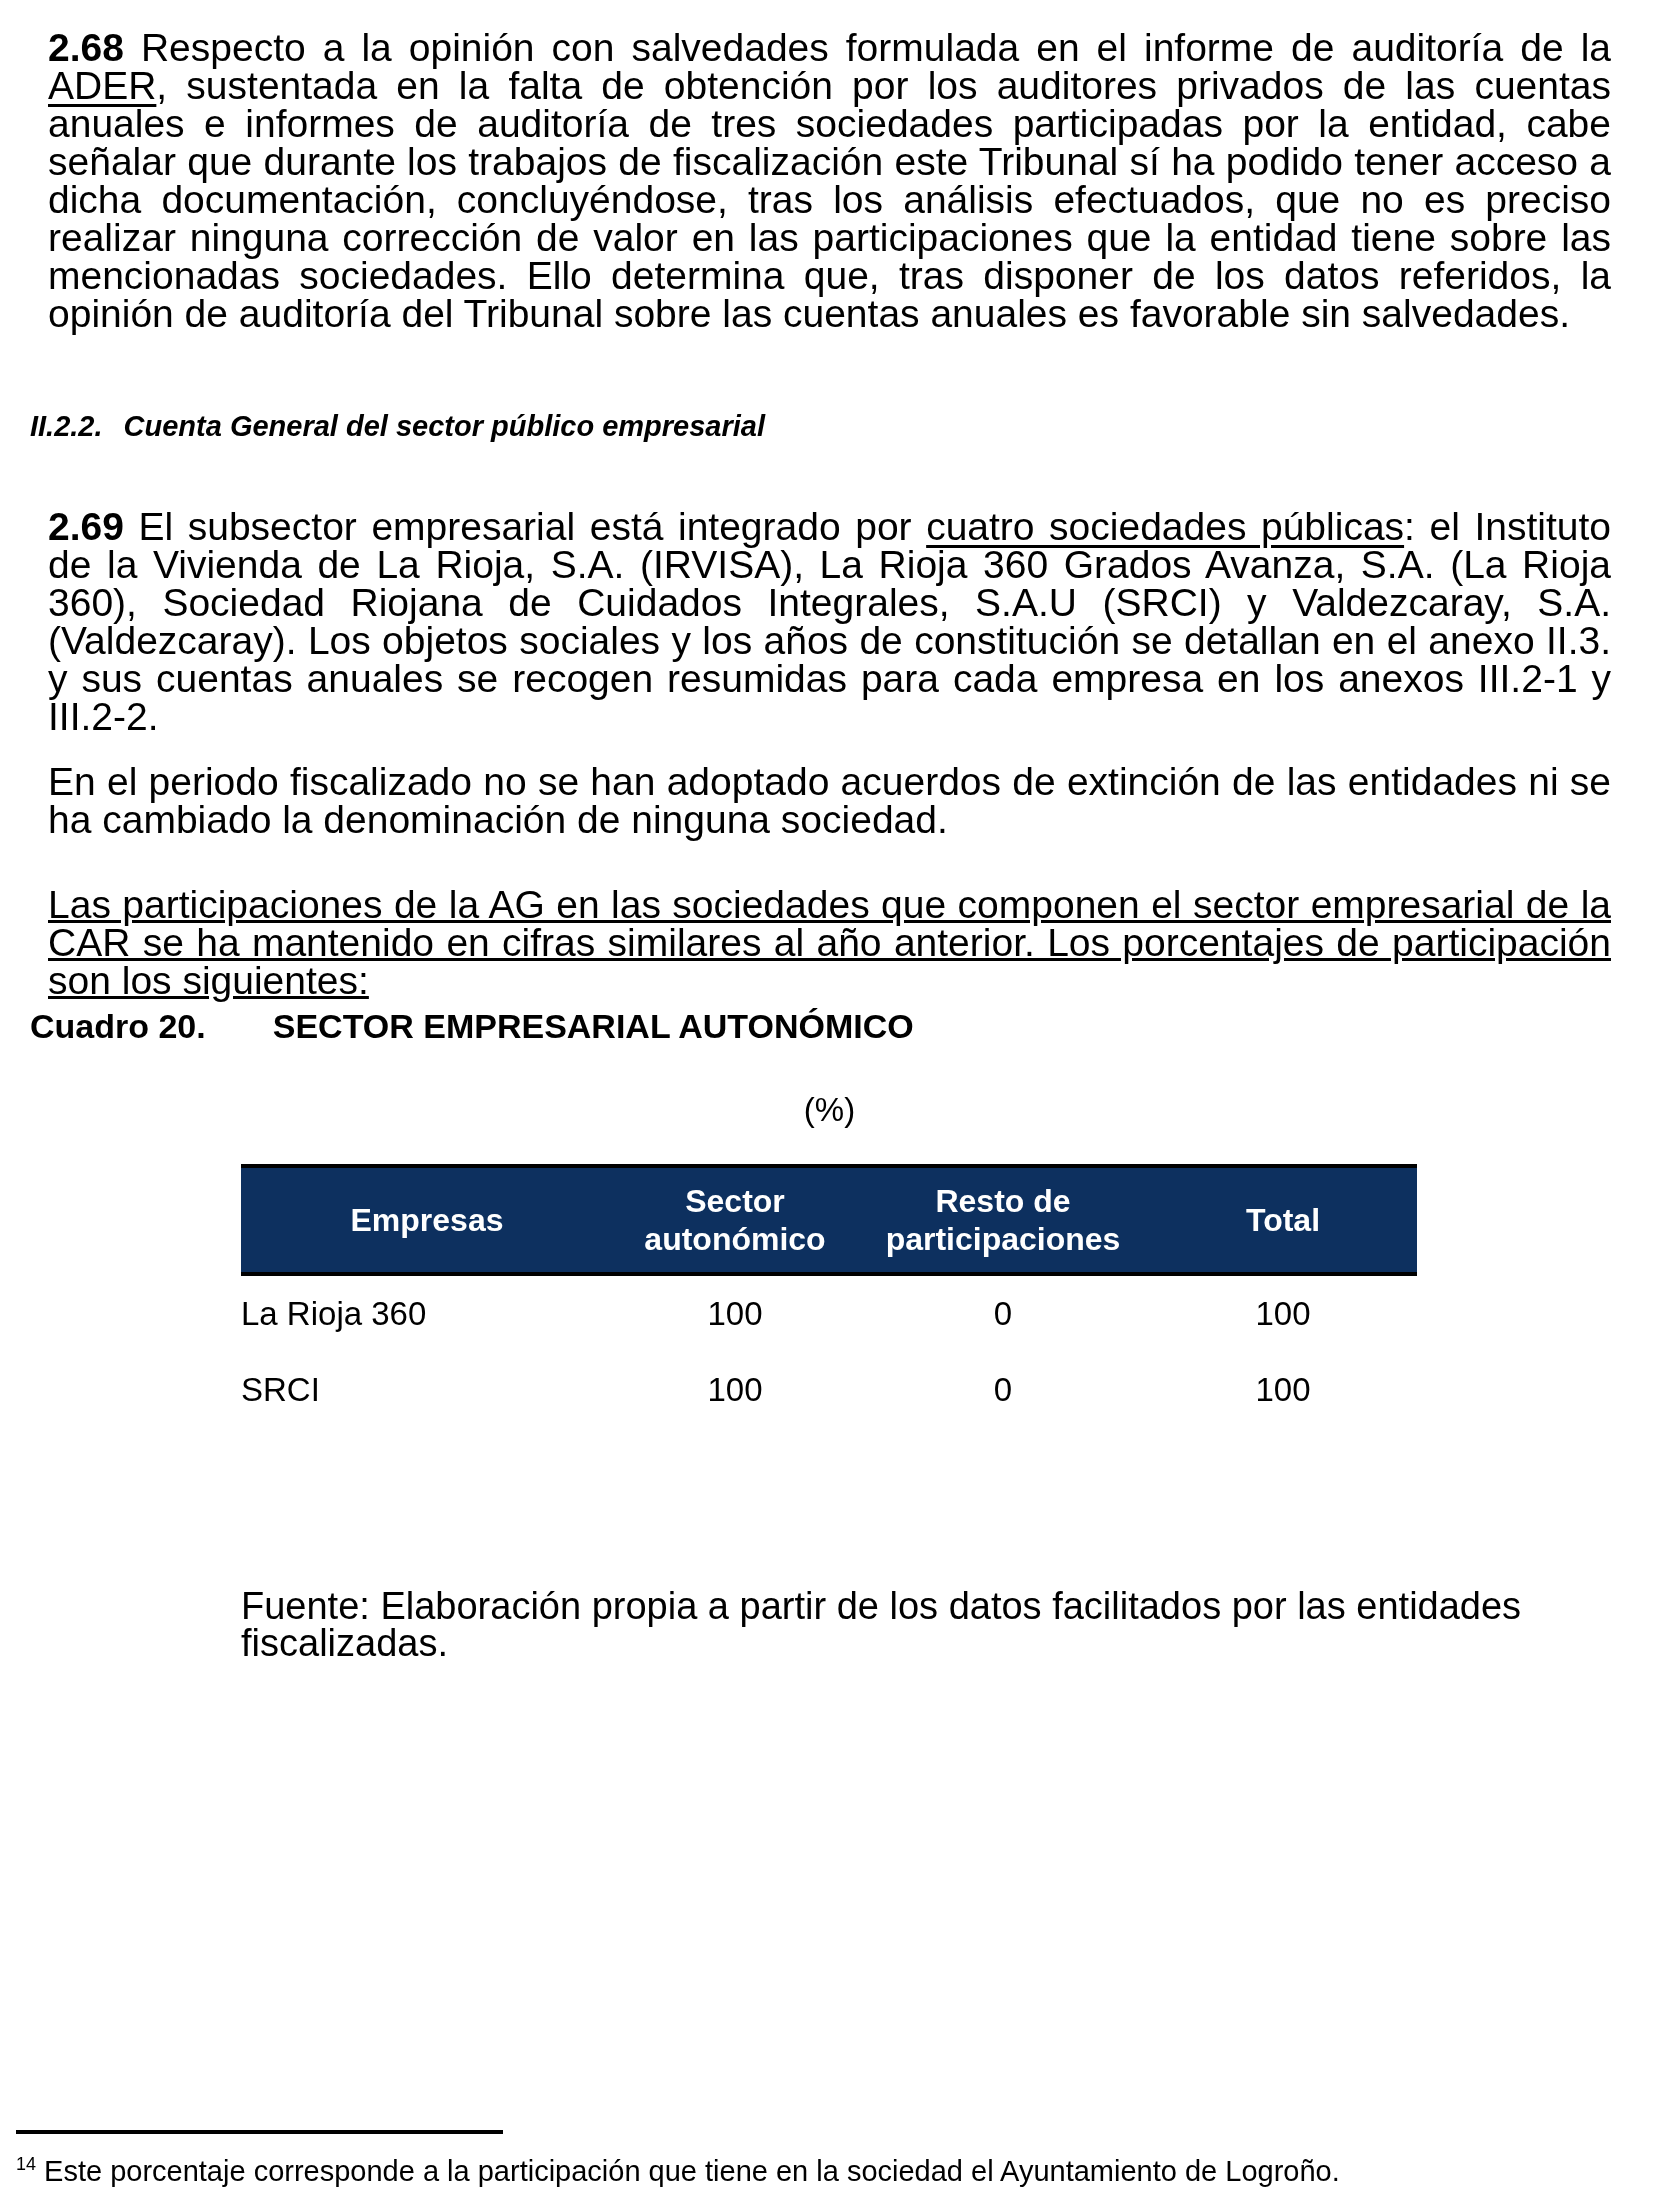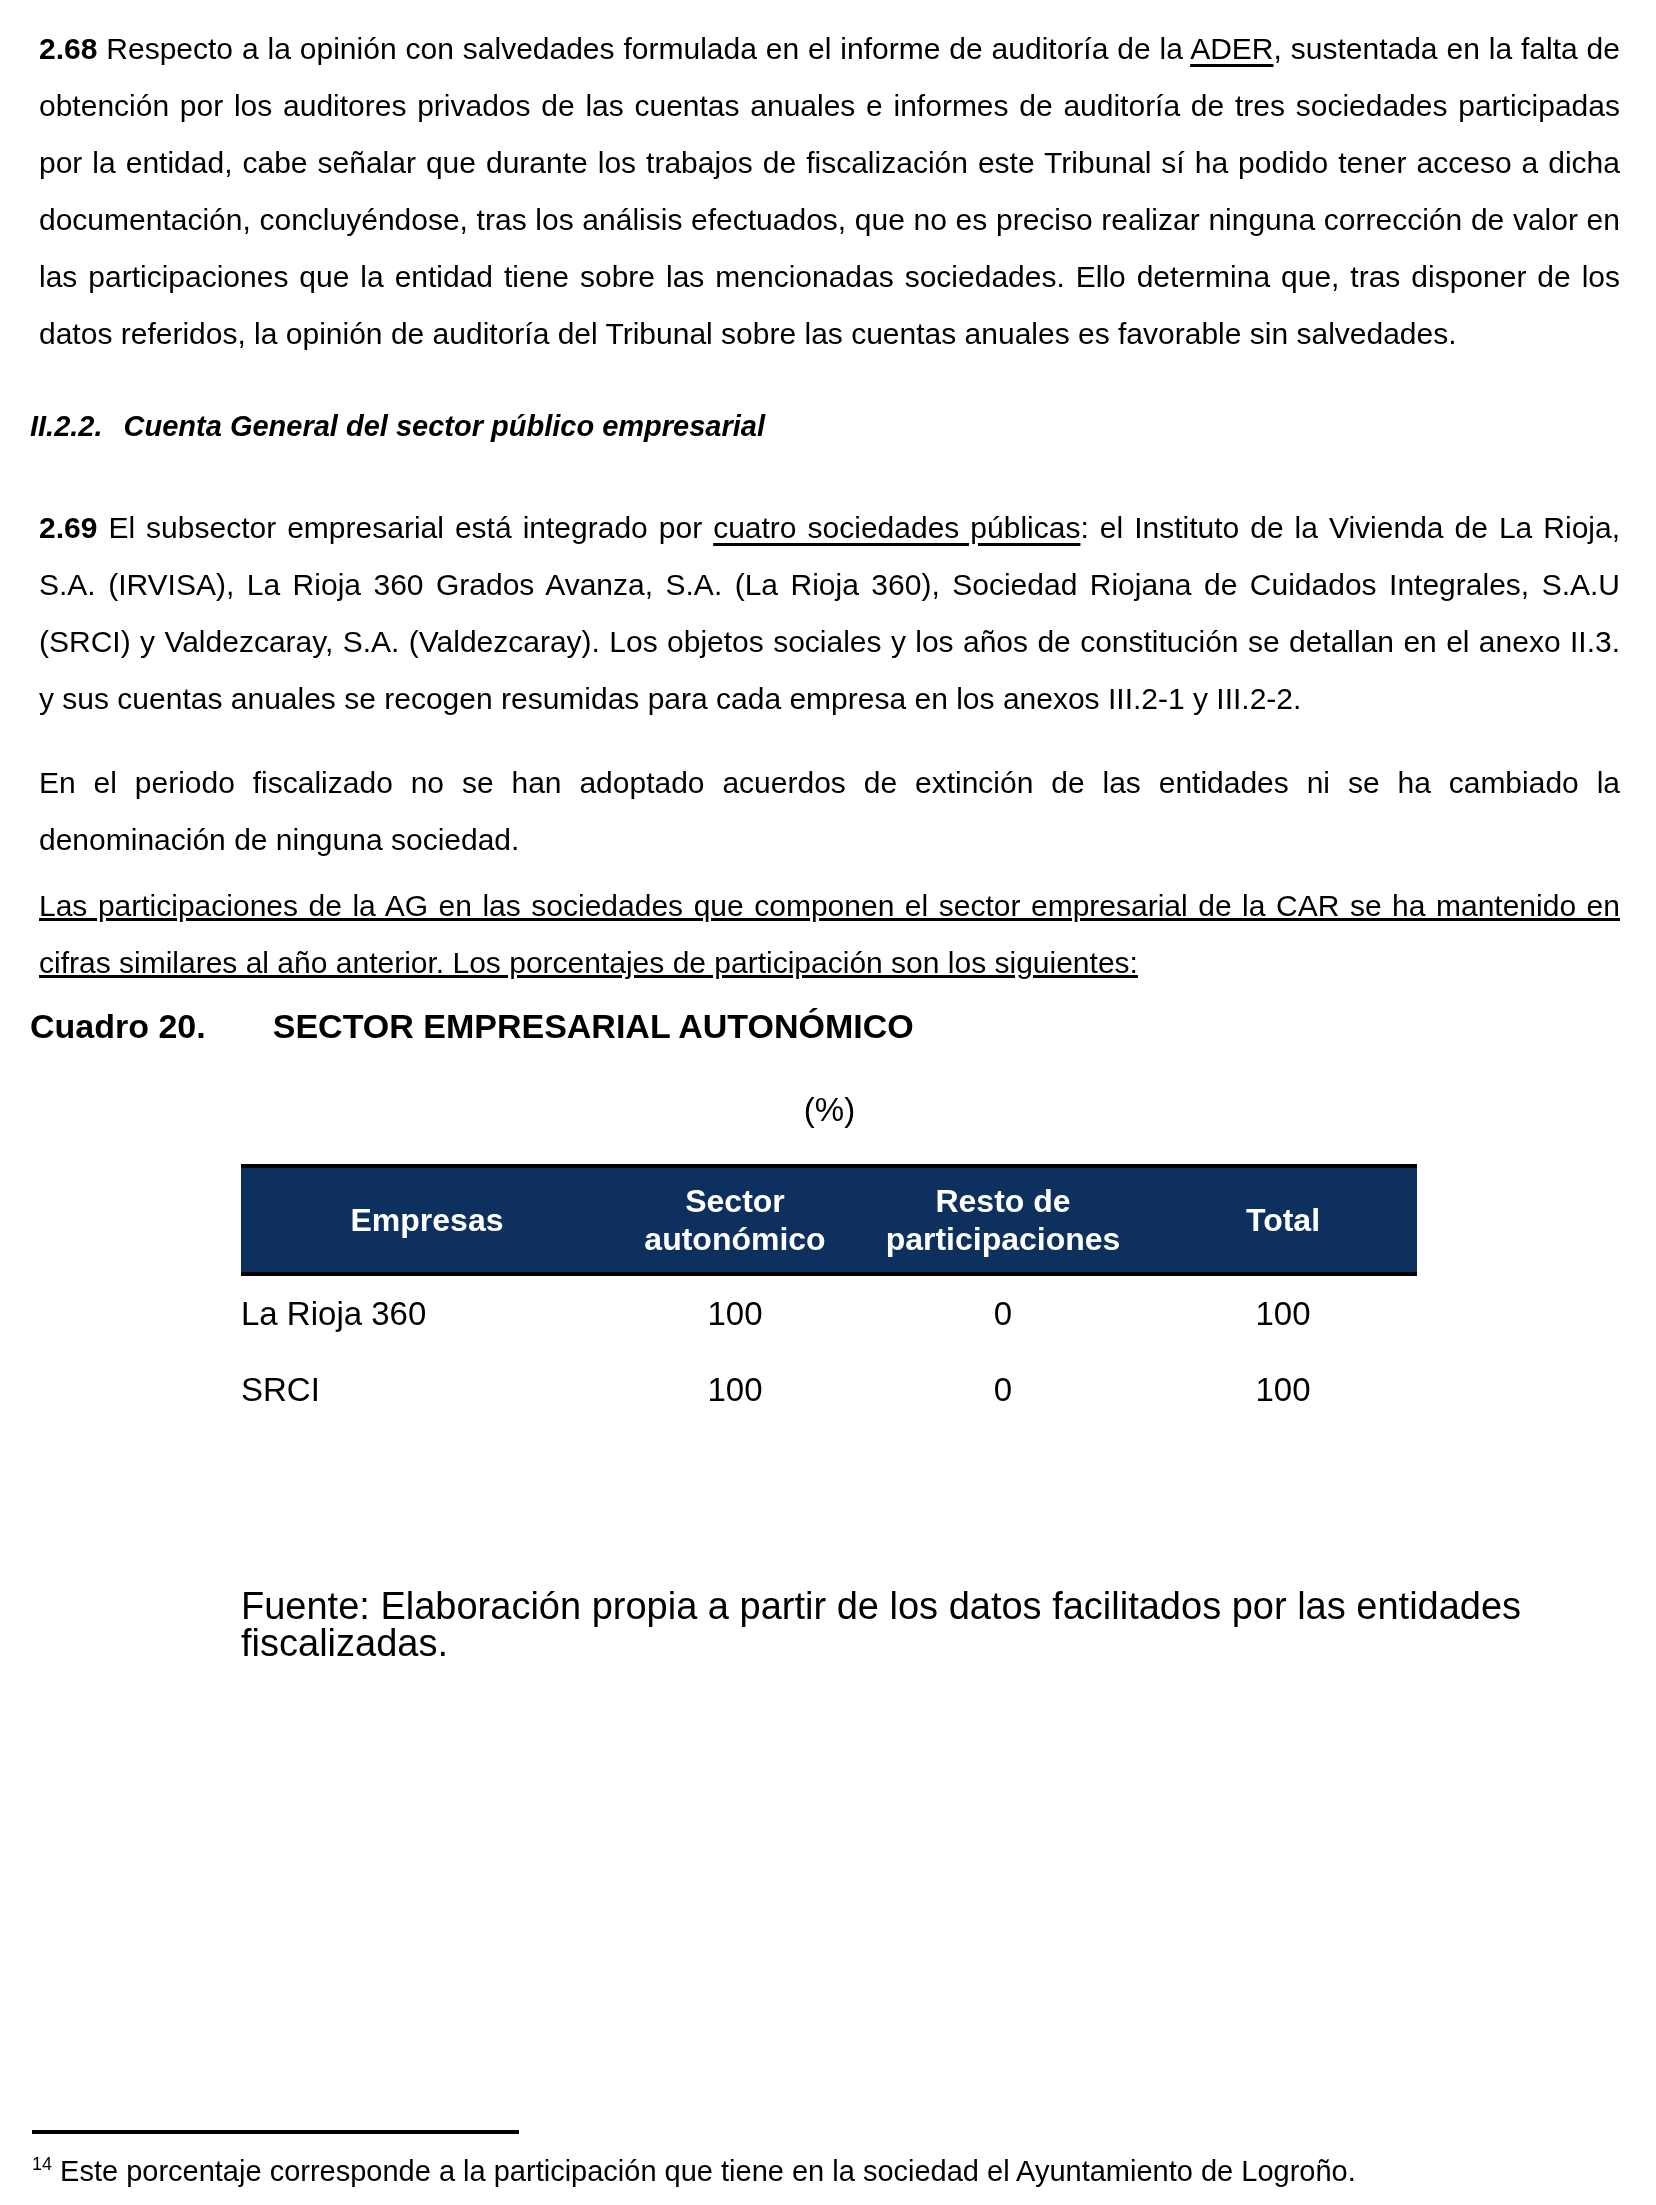--- a/index.html
+++ b/index.html
@@ -3,21 +3,21 @@
 <meta charset="utf-8">
 <style>
   html, body { margin: 0; padding: 0; }
   body {
     width: 1657px; height: 2205px;
     background: #ffffff; color: #000000;
     position: relative; overflow: hidden;
     font-family: "Liberation Sans", "DejaVu Sans", sans-serif;
   }
   .abs { position: absolute; left: 30px; right: 28px; }
-  p.body-par { font-size: 30px; line-height: 57px; text-align: justify; margin: 9px; }
+  p.body-par { font-size: 39px; line-height: 38px; text-align: justify; margin: 18px; }
   .bold { font-weight: bold; }
   u.uline { text-decoration: underline; text-underline-offset: 4.8px; }
 
   .heading { font-size: 29px; font-weight: bold; line-height: 41px; font-style: italic; }
   .heading .h-num { margin-right: 21px; }
 
   .cuadro-title { font-weight: bold; font-size: 34px; line-height: 43px; }
   .cuadro-title .c-label { margin-right: 67px; }
   .cuadro-unit { text-align: center; font-size: 33px; line-height: 41px; }
 
@@ -37,21 +37,21 @@
   td.c-emp { text-align: left; padding-left: 42px; }
   td.c-num { text-align: center; }
   td.c-sec { padding-left: 83px; }
   td.c-res { padding-left: 80px; }
   td.c-tot { padding-left: 111px; }
   tr.last-row td { border-bottom: 4px solid #1F4065; }
   sup { font-size: 0.62em; line-height: 0; }
 
   .fuente { position: absolute; left: 241px; top: 1588px; font-size: 38px; line-height: 37px; }
 
-  .footnote-wrap { position: absolute; left: 32px; top: 2130px; }
+  .footnote-wrap { position: absolute; left: 16px; top: 2130px; }
   .fn-rule { width: 487px; height: 4px; background: #000000; }
   .fn-text { margin-top: 19px; font-size: 29px; line-height: 37px; }
 </style>
 </head>
 <body>
 
 <p class="body-par abs" style="top:11px;"><b class="bold">2.68</b><span> Respecto a la opinión con salvedades formulada en el informe de auditoría de la </span><u class="uline">ADER</u><span>, sustentada en la falta de obtención por los auditores privados de las cuentas anuales e informes de auditoría de tres sociedades participadas por la entidad, cabe señalar que durante los trabajos de fiscalización este Tribunal sí ha podido tener acceso a dicha documentación, concluyéndose, tras los análisis efectuados, que no es preciso realizar ninguna corrección de valor en las participaciones que la entidad tiene sobre las mencionadas sociedades. Ello determina que, tras disponer de los datos referidos, la opinión de auditoría del Tribunal sobre las cuentas anuales es favorable sin salvedades.</span></p>
 
 <div class="heading abs" style="top:406px;"><span class="h-num">II.2.2.</span><span>Cuenta General del sector público empresarial</span></div>
 

